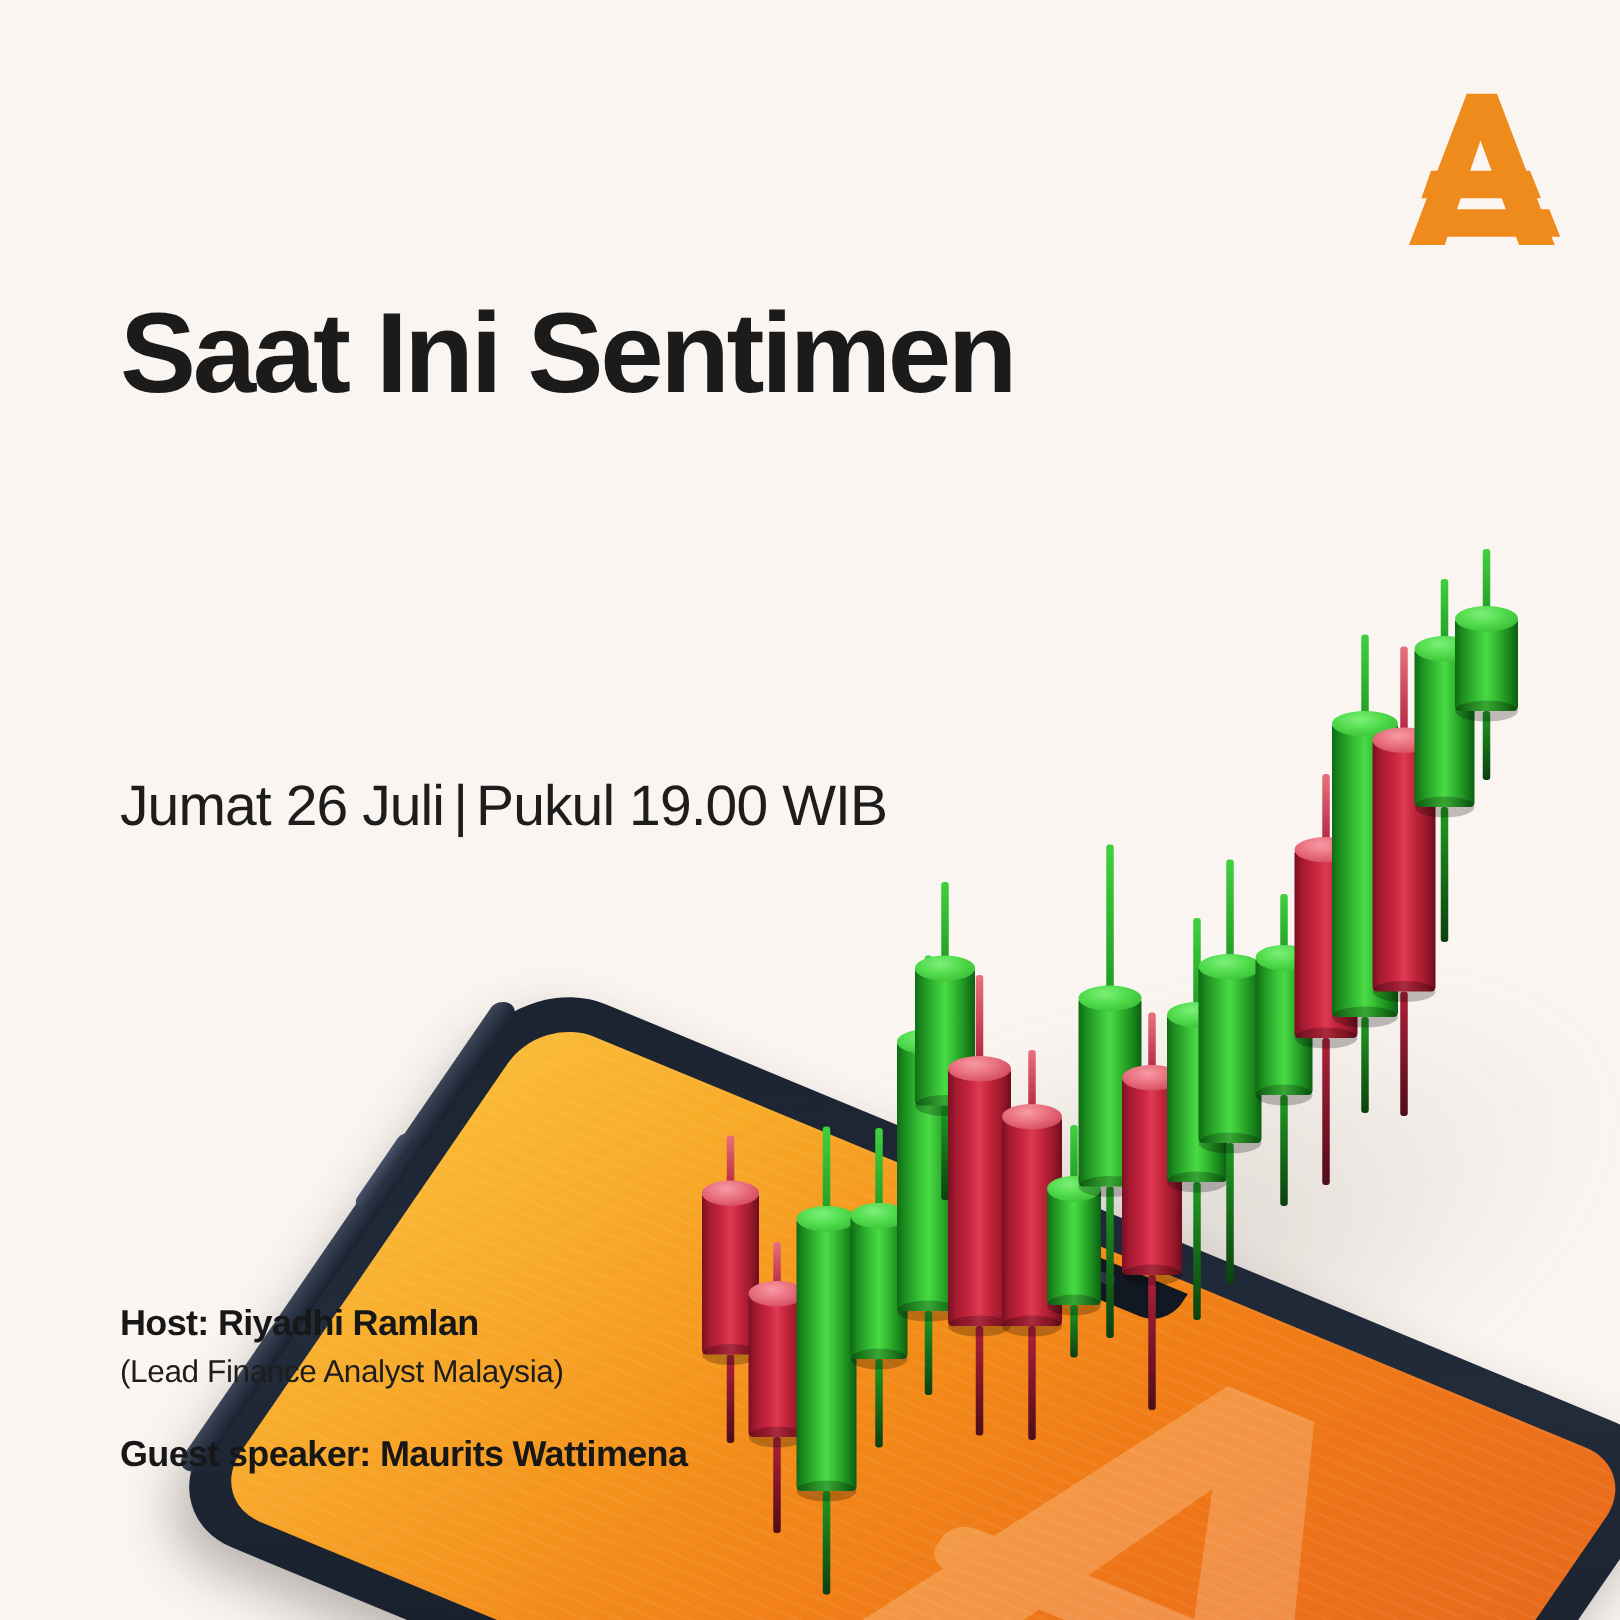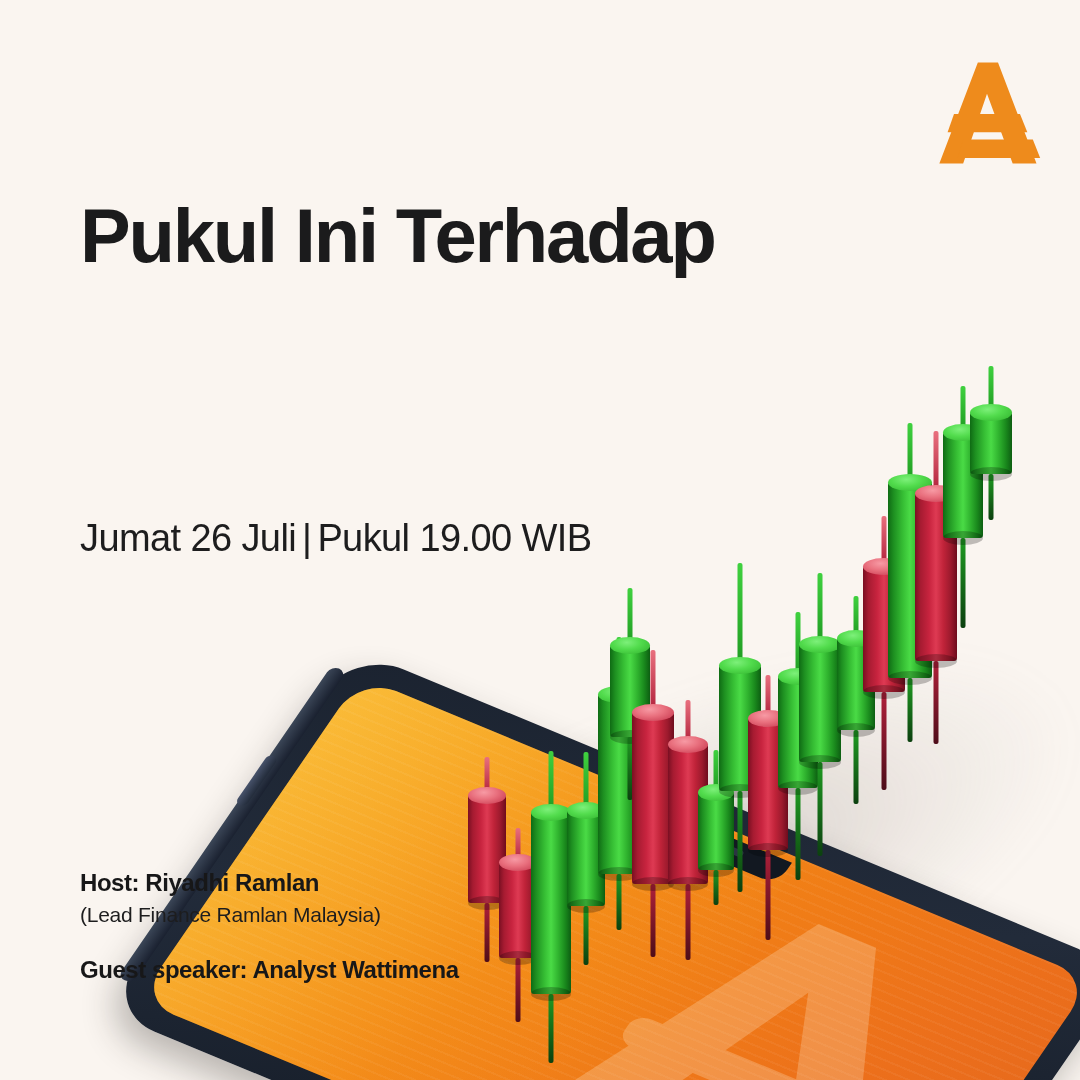--- a/index.html
+++ b/index.html
@@ -409,30 +409,30 @@
       <g fill="#EE8B1C">
         <polygon points="50,8 72,8 114,118 88,118 60,42 34,118 8,118"></polygon>
         <polygon points="24,64 96,64 104,84 17,84"></polygon>
         <polygon points="34,92 110,92 118,112 28,112"></polygon>
       </g>
     </svg>
   </div>
 
 
   <div class="title">
-    <div class="title-line">Pukul Ini Terhadap</div>
+    <div class="title-line">Saat Ini Sentimen</div>
   </div>
 
   <div class="datetime">
     <span>Jumat 26 Juli</span><span class="sep">|</span><span>Pukul 19.00 WIB</span>
   </div>
 
   <div class="credits">
     <div class="credit-block">
       <div class="credit-name">Host: Riyadhi Ramlan</div>
-      <div class="credit-role">(Lead Finance Ramlan Malaysia)</div>
+      <div class="credit-role">(Lead Finance Analyst Malaysia)</div>
     </div>
     <div class="credit-block">
-      <div class="credit-name">Guest speaker: Analyst Wattimena</div>
+      <div class="credit-name">Guest speaker: Maurits Wattimena</div>
     </div>
   </div>
 
 </div>
 
 </body></html>

